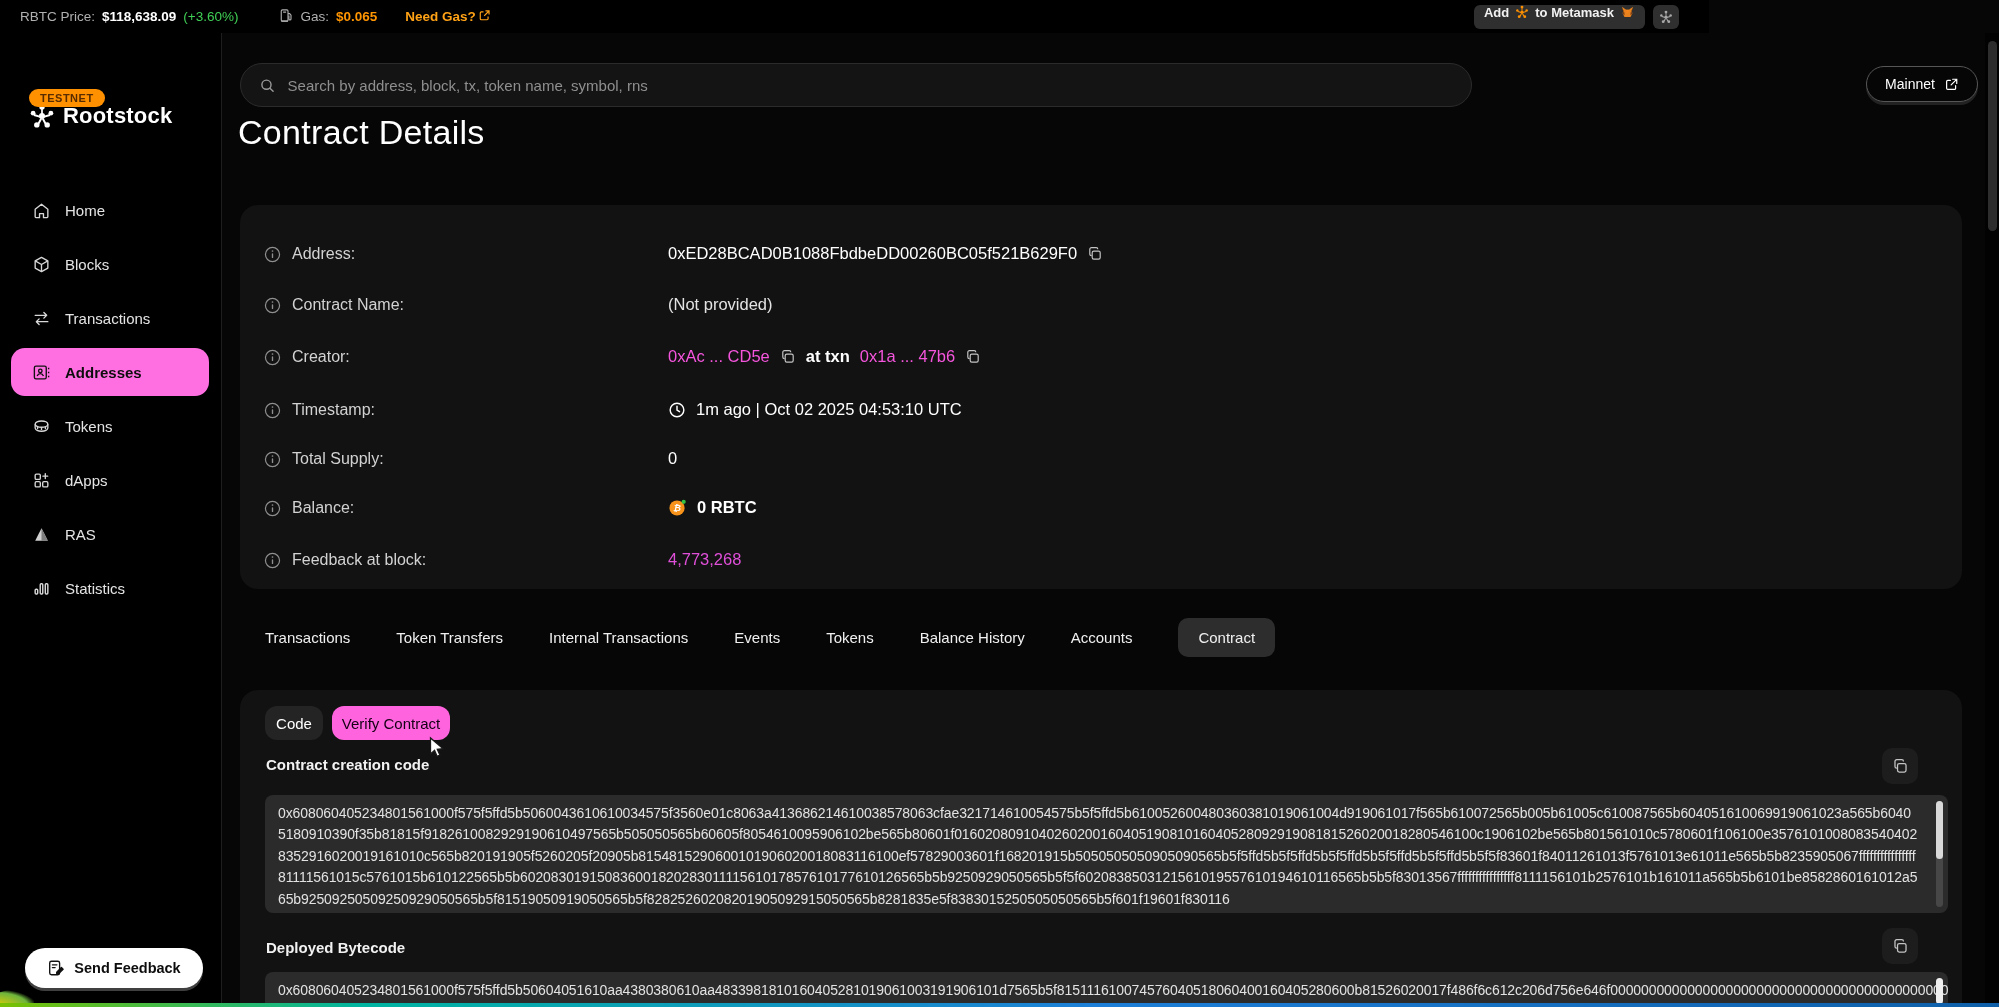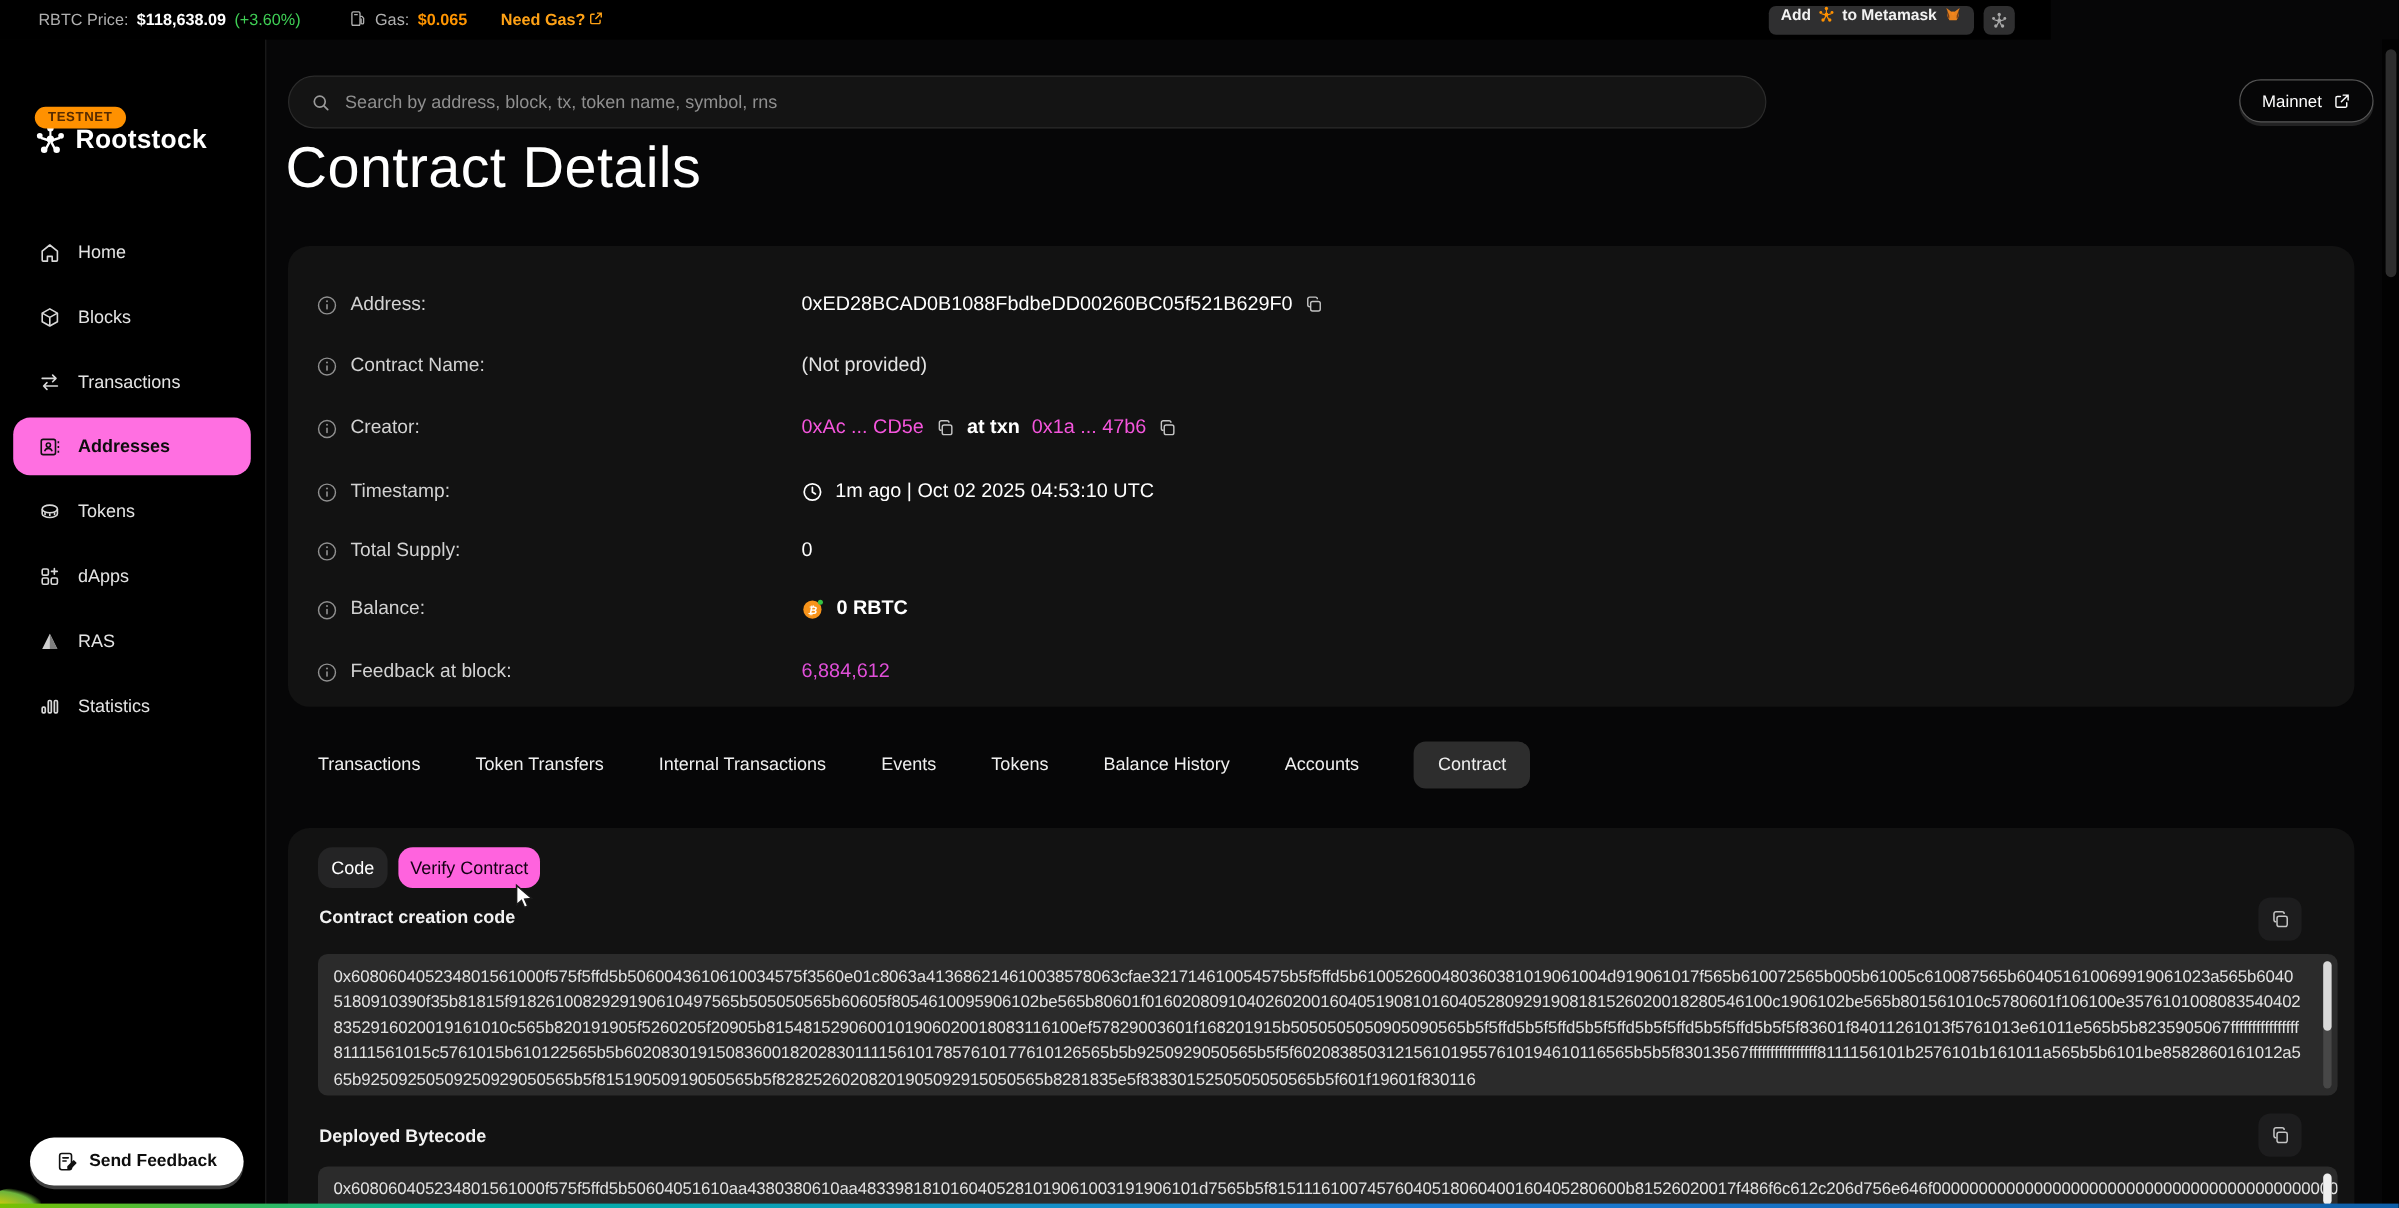--- a/index.html
+++ b/index.html
@@ -2,21 +2,21 @@
 <html><head>
 <meta charset="utf-8">
 <style>
   * { margin:0; padding:0; box-sizing:border-box; }
   html,body { width:1999px; height:1007px; overflow:hidden; background:#000; }
   body { font-family:"Liberation Sans","DejaVu Sans",sans-serif; color:#fff; position:relative; }
   .root { position:absolute; inset:0; background:#060607; }
 
   
   .topbar { position:absolute; left:0; top:0; width:1709px; height:33px; background:#000;
-            display:flex; align-items:center; padding:0 30px 0 32px; font-size:13.5px; }
+            display:flex; align-items:center; padding:0 30px 0 20px; font-size:13.5px; }
   .topbar .grp { display:flex; align-items:center; gap:7px; }
   .muted { color:#b0b0b0; }
   .white-bold { color:#fff; font-weight:700; }
   .green { color:#3fcf55; }
   .orange { color:#ff9500; font-weight:700; }
   .needgas { color:#ffa216; font-weight:700; display:flex; align-items:center; gap:2px; margin-left:28px; cursor:pointer; }
   .gasgrp { margin-left:40px; }
   .topbar-right { margin-left:auto; display:flex; align-items:center; gap:8px; }
   .mm-btn { background:#2f2f30; border-radius:6px; height:24px; display:flex; align-items:flex-start;
             gap:6px; padding:0 10px; font-size:13px; color:#f2f2f2; font-weight:600; cursor:pointer; }
@@ -46,21 +46,21 @@
   
   .searchbar { position:absolute; left:240px; top:63px; width:1232px; height:44px; background:#141414;
               border:1px solid #2b2b2b; border-radius:999px; display:flex; align-items:center;
               padding:0 18px; gap:12px; }
   .searchbar input { background:transparent; border:none; outline:none; color:#dedede; font-size:15px;
               width:100%; font-family:inherit; }
   .searchbar input::placeholder { color:#8f8f8f; }
   .net-btn { position:absolute; left:1866px; top:66px; width:112px; height:36px; border:1.4px solid #565656;
               border-radius:999px; display:flex; align-items:center; justify-content:center; gap:9px;
               font-size:14px; color:#fff; cursor:pointer; box-shadow:0 3px 0 rgba(90,90,90,.35); background:#060607; }
-  .page-title { position:absolute; left:238px; top:113px; font-size:48px; font-weight:500; letter-spacing:.3px; }
+  .page-title { position:absolute; left:238px; top:113px; font-size:34px; font-weight:500; letter-spacing:.3px; }
 
   
   .details-panel { position:absolute; left:240px; top:205px; width:1722px; height:384px;
               background:#121212; border-radius:18px; }
   .drow { position:absolute; left:24px; right:24px; height:34px; display:flex; align-items:flex-end; }
   .dlabel { display:flex; align-items:center; gap:11px; color:#d2d2d2; font-size:16px; }
   .dvalue { position:absolute; left:404px; display:flex; align-items:center; gap:10px; font-size:16.5px; color:#fff; }
   .pink-link { color:#f555dd; cursor:pointer; }
   .magenta-link { color:#e04fd9; cursor:pointer; }
   .copy-ic { cursor:pointer; display:inline-flex; }
@@ -387,21 +387,21 @@
     <div class="drow" style="top:330px">
       <div class="dlabel">
         <svg width="17" height="17" viewBox="0 0 20 20">
             <circle cx="10" cy="10" r="8.3" fill="none" stroke="#8f8f8f" stroke-width="1.4"></circle>
             <rect x="9.2" y="8.6" width="1.6" height="5.6" rx=".8" fill="#8f8f8f"></rect>
             <circle cx="10" cy="5.9" r="1" fill="#8f8f8f"></circle>
           </svg>
         <span>Feedback at block:</span>
       </div>
       <div class="dvalue">
-          <span class="magenta-link">6,884,612</span>
+          <span class="magenta-link">4,773,268</span>
         </div>
     </div>
   </div>
 
   <div class="tabs">
     <span class="tab">Transactions</span>
     <span class="tab">Token Transfers</span>
     <span class="tab">Internal Transactions</span>
     <span class="tab">Events</span>
     <span class="tab">Tokens</span>

